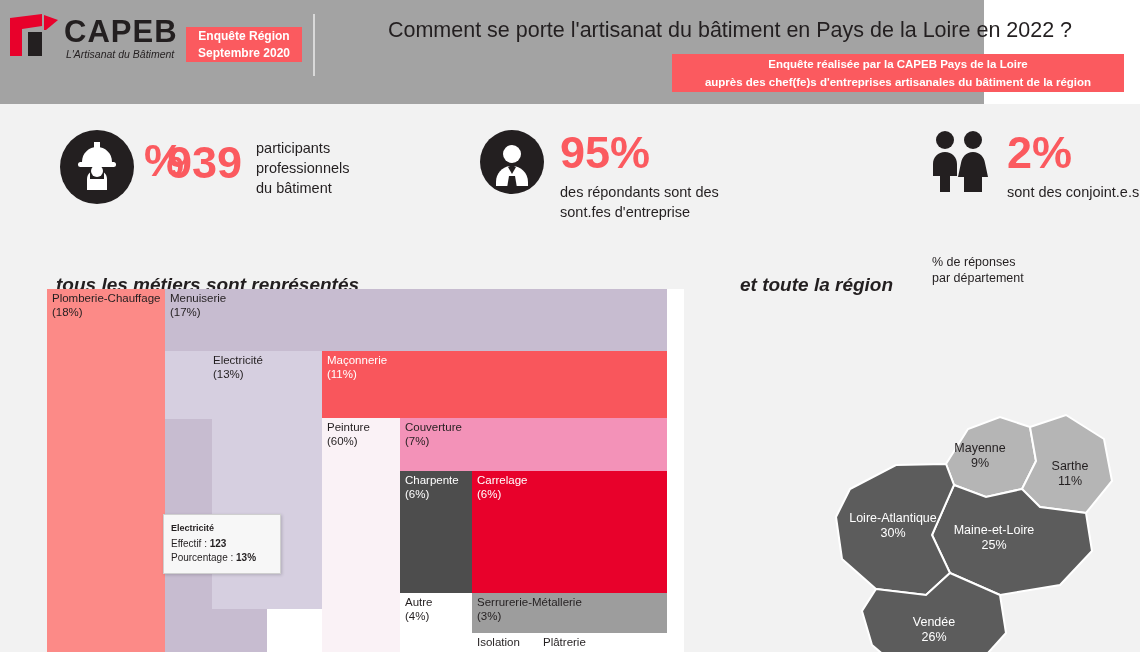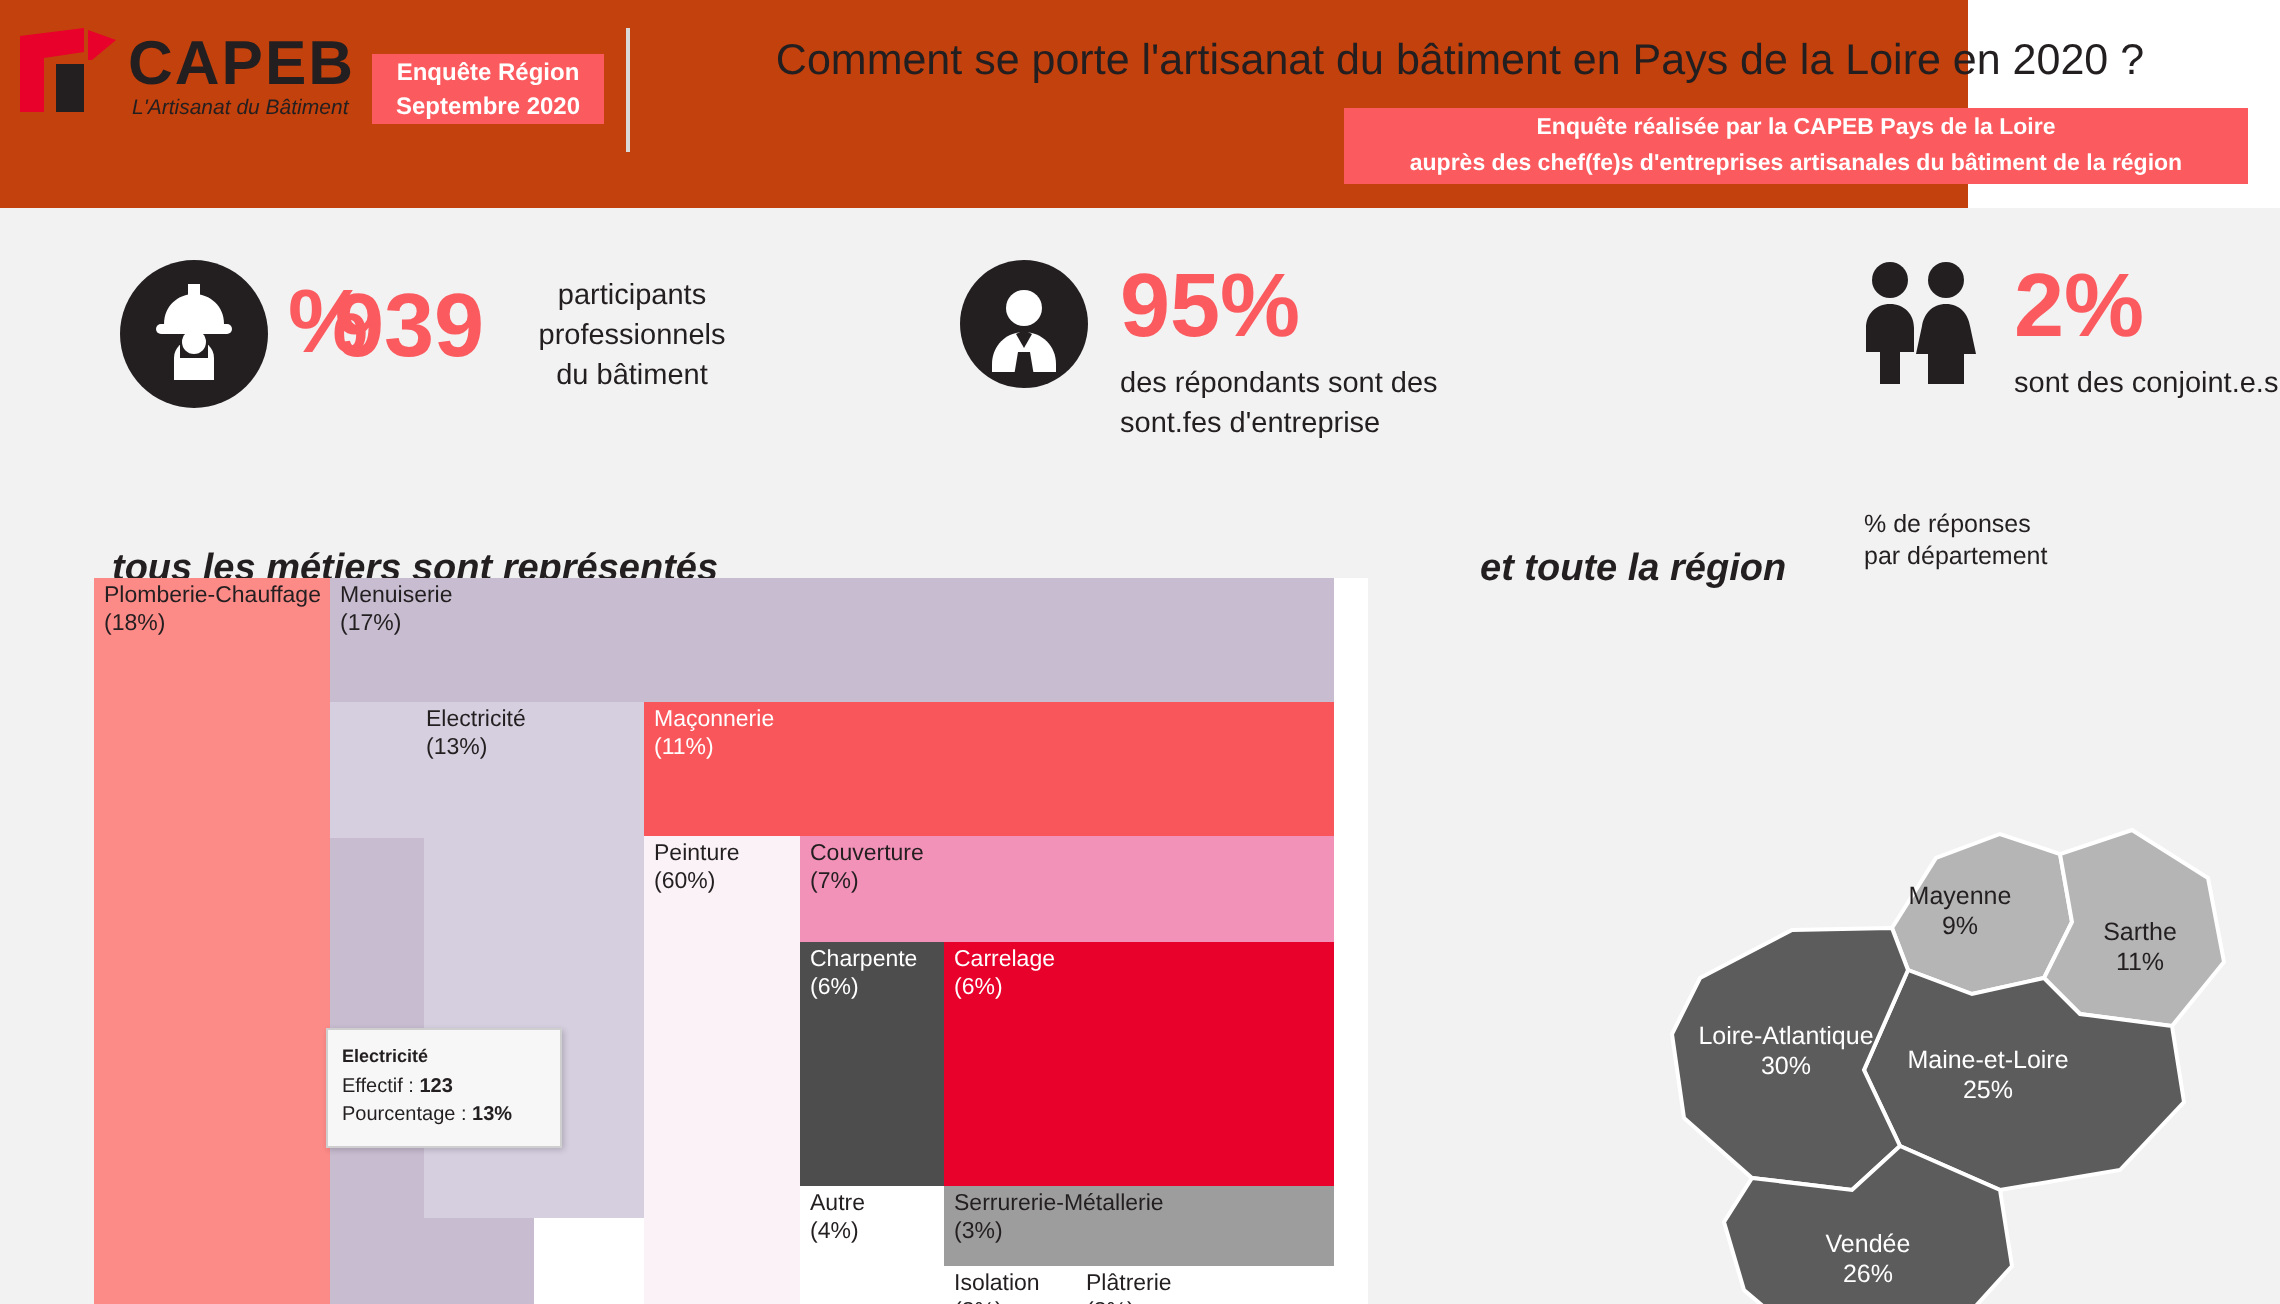--- a/index.html
+++ b/index.html
@@ -7,21 +7,21 @@
     width:1140px;height:652px;
     background:#ffffff;
     font-family:"Liberation Sans", sans-serif;
     color:#231f20;
     overflow:hidden;
     position:relative;
   }
   
   .header{
     position:absolute;left:0;top:0;width:984px;height:104px;
-    background:#c2410c;
+    background:#a3a3a3;
   }
   .logo-wrap{position:absolute;left:8px;top:10px;width:175px;height:58px;}
   .logo-mark{position:absolute;left:0;top:2px;width:52px;height:46px;}
   .capeb-text{
     position:absolute;left:56px;top:4px;
     font-size:31px;font-weight:bold;letter-spacing:1px;color:#231f20;
     font-family:"Liberation Sans", sans-serif;
   }
   .capeb-sub{
     position:absolute;left:58px;top:38px;
@@ -116,21 +116,21 @@
     <div class="capeb-sub">L'Artisanat du Bâtiment</div>
   </div>
 
   <div class="enquete-badge">
     <div>Enquête Région</div>
     <div>Septembre 2020</div>
   </div>
 
   <div class="hdr-divider"></div>
 
-  <div class="main-title">Comment se porte l'artisanat du bâtiment en Pays de la Loire en 2020 ?</div>
+  <div class="main-title">Comment se porte l'artisanat du bâtiment en Pays de la Loire en 2022 ?</div>
 
   <div class="subtitle-badge">
     <div>Enquête réalisée par la CAPEB Pays de la Loire</div>
     <div>auprès des chef(fe)s d'entreprises artisanales du bâtiment de la région</div>
   </div>
 </div>
 
 <div class="panel">
 
   <div class="kpi" id="kpi1">
@@ -138,21 +138,21 @@
       <circle cx="37" cy="37" r="37" fill="#231f20"></circle>
       <path d="M22 32c0-9 7-15 15-15s15 6 15 15z" fill="#ffffff"></path>
       <rect x="18" y="32" width="38" height="5" rx="2.5" fill="#ffffff"></rect>
       <rect x="34" y="12" width="6" height="8" fill="#ffffff"></rect>
       <path d="M37 40c6 0 10 4 10 9v11H27V49c0-5 4-9 10-9z" fill="#ffffff"></path>
       <rect x="30" y="40" width="14" height="9" fill="#231f20"></rect>
       <circle cx="37" cy="41" r="6" fill="#ffffff"></circle>
     </svg>
     <div class="big" style="left:84px;top:8px;">%</div>
     <div class="big" style="left:84px;top:10px;margin-left:23px;">939</div>
-    <div class="desc" style="left:176px;top:8px;width:160px;text-align:center;">
+    <div class="desc" style="left:196px;top:8px;width:160px;">
       <div>participants</div>
       <div>professionnels</div>
       <div>du bâtiment</div>
     </div>
   </div>
 
   <div class="kpi" id="kpi2">
     <svg class="icon" width="64" height="64" viewBox="0 0 64 64">
       <circle cx="32" cy="32" r="32" fill="#231f20"></circle>
       <circle cx="32" cy="24" r="9" fill="#ffffff"></circle>

